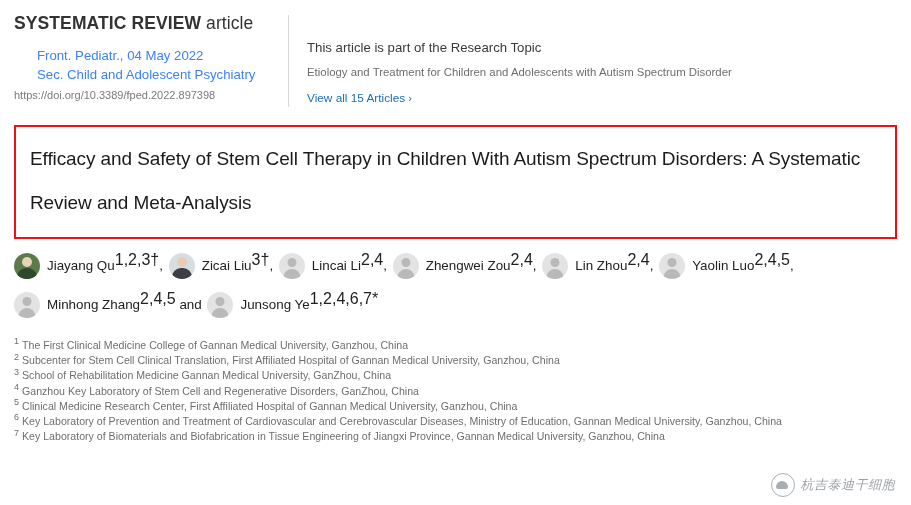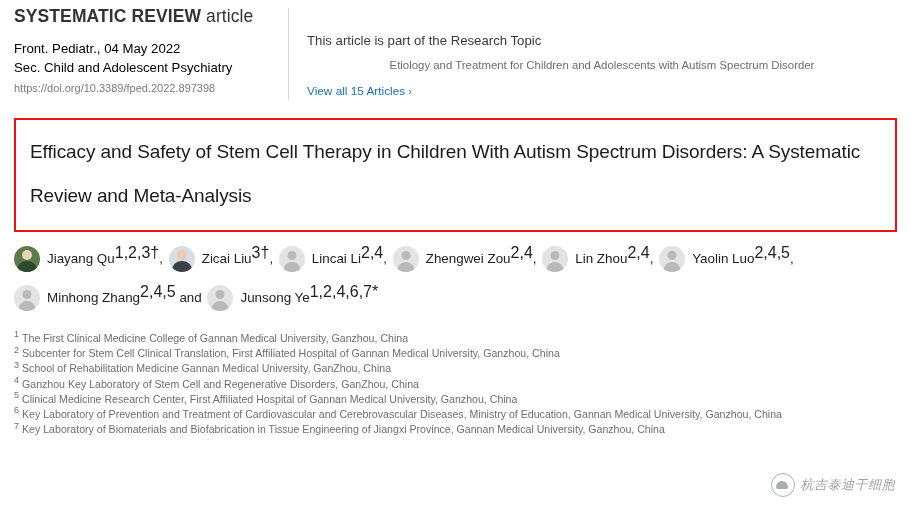--- a/index.html
+++ b/index.html
@@ -13,21 +13,21 @@
     font-family: "Liberation Sans", sans-serif;
     color: #222222;
     overflow: hidden;
     position: relative;
   }
   .page {
     position: relative;
     width: 911px;
     height: 505px;
     box-sizing: border-box;
-    padding: 4px 14px 0 14px;
+    padding: 11px 14px 0 14px;
   }
 
   
   .header {
     display: flex;
     align-items: flex-start;
     position: relative;
   }
   .header-left {
     width: 268px;
@@ -38,22 +38,23 @@
     font-size: 17.5px;
     color: #333333;
     letter-spacing: 0.1px;
     margin-bottom: 12px;
   }
   .article-type .bold {
     font-weight: bold;
   }
   .meta-line {
     font-size: 13.2px;
-    color: #000000;
+    color: #3b82f6;
     line-height: 19px;
+    margin-left: 23px;
   }
   .doi-line {
     font-size: 11px;
     color: #7a7a7a;
     line-height: 19px;
     margin-top: 2px;
   }
   .divider {
     width: 1px;
     background: #d8d8d8;
@@ -68,21 +69,20 @@
   .rt-title {
     font-size: 13.2px;
     color: #3a3a3a;
     line-height: 18px;
   }
   .rt-sub {
     font-size: 11.4px;
     color: #6d6d6d;
     line-height: 18px;
     margin-top: 6px;
-    text-align: center;
   }
   .rt-link {
     font-size: 11.8px;
     color: #1a6fb5;
     margin-top: 10px;
     display: inline-block;
     cursor: pointer;
   }
   .rt-link .chev {
     font-size: 11px;

